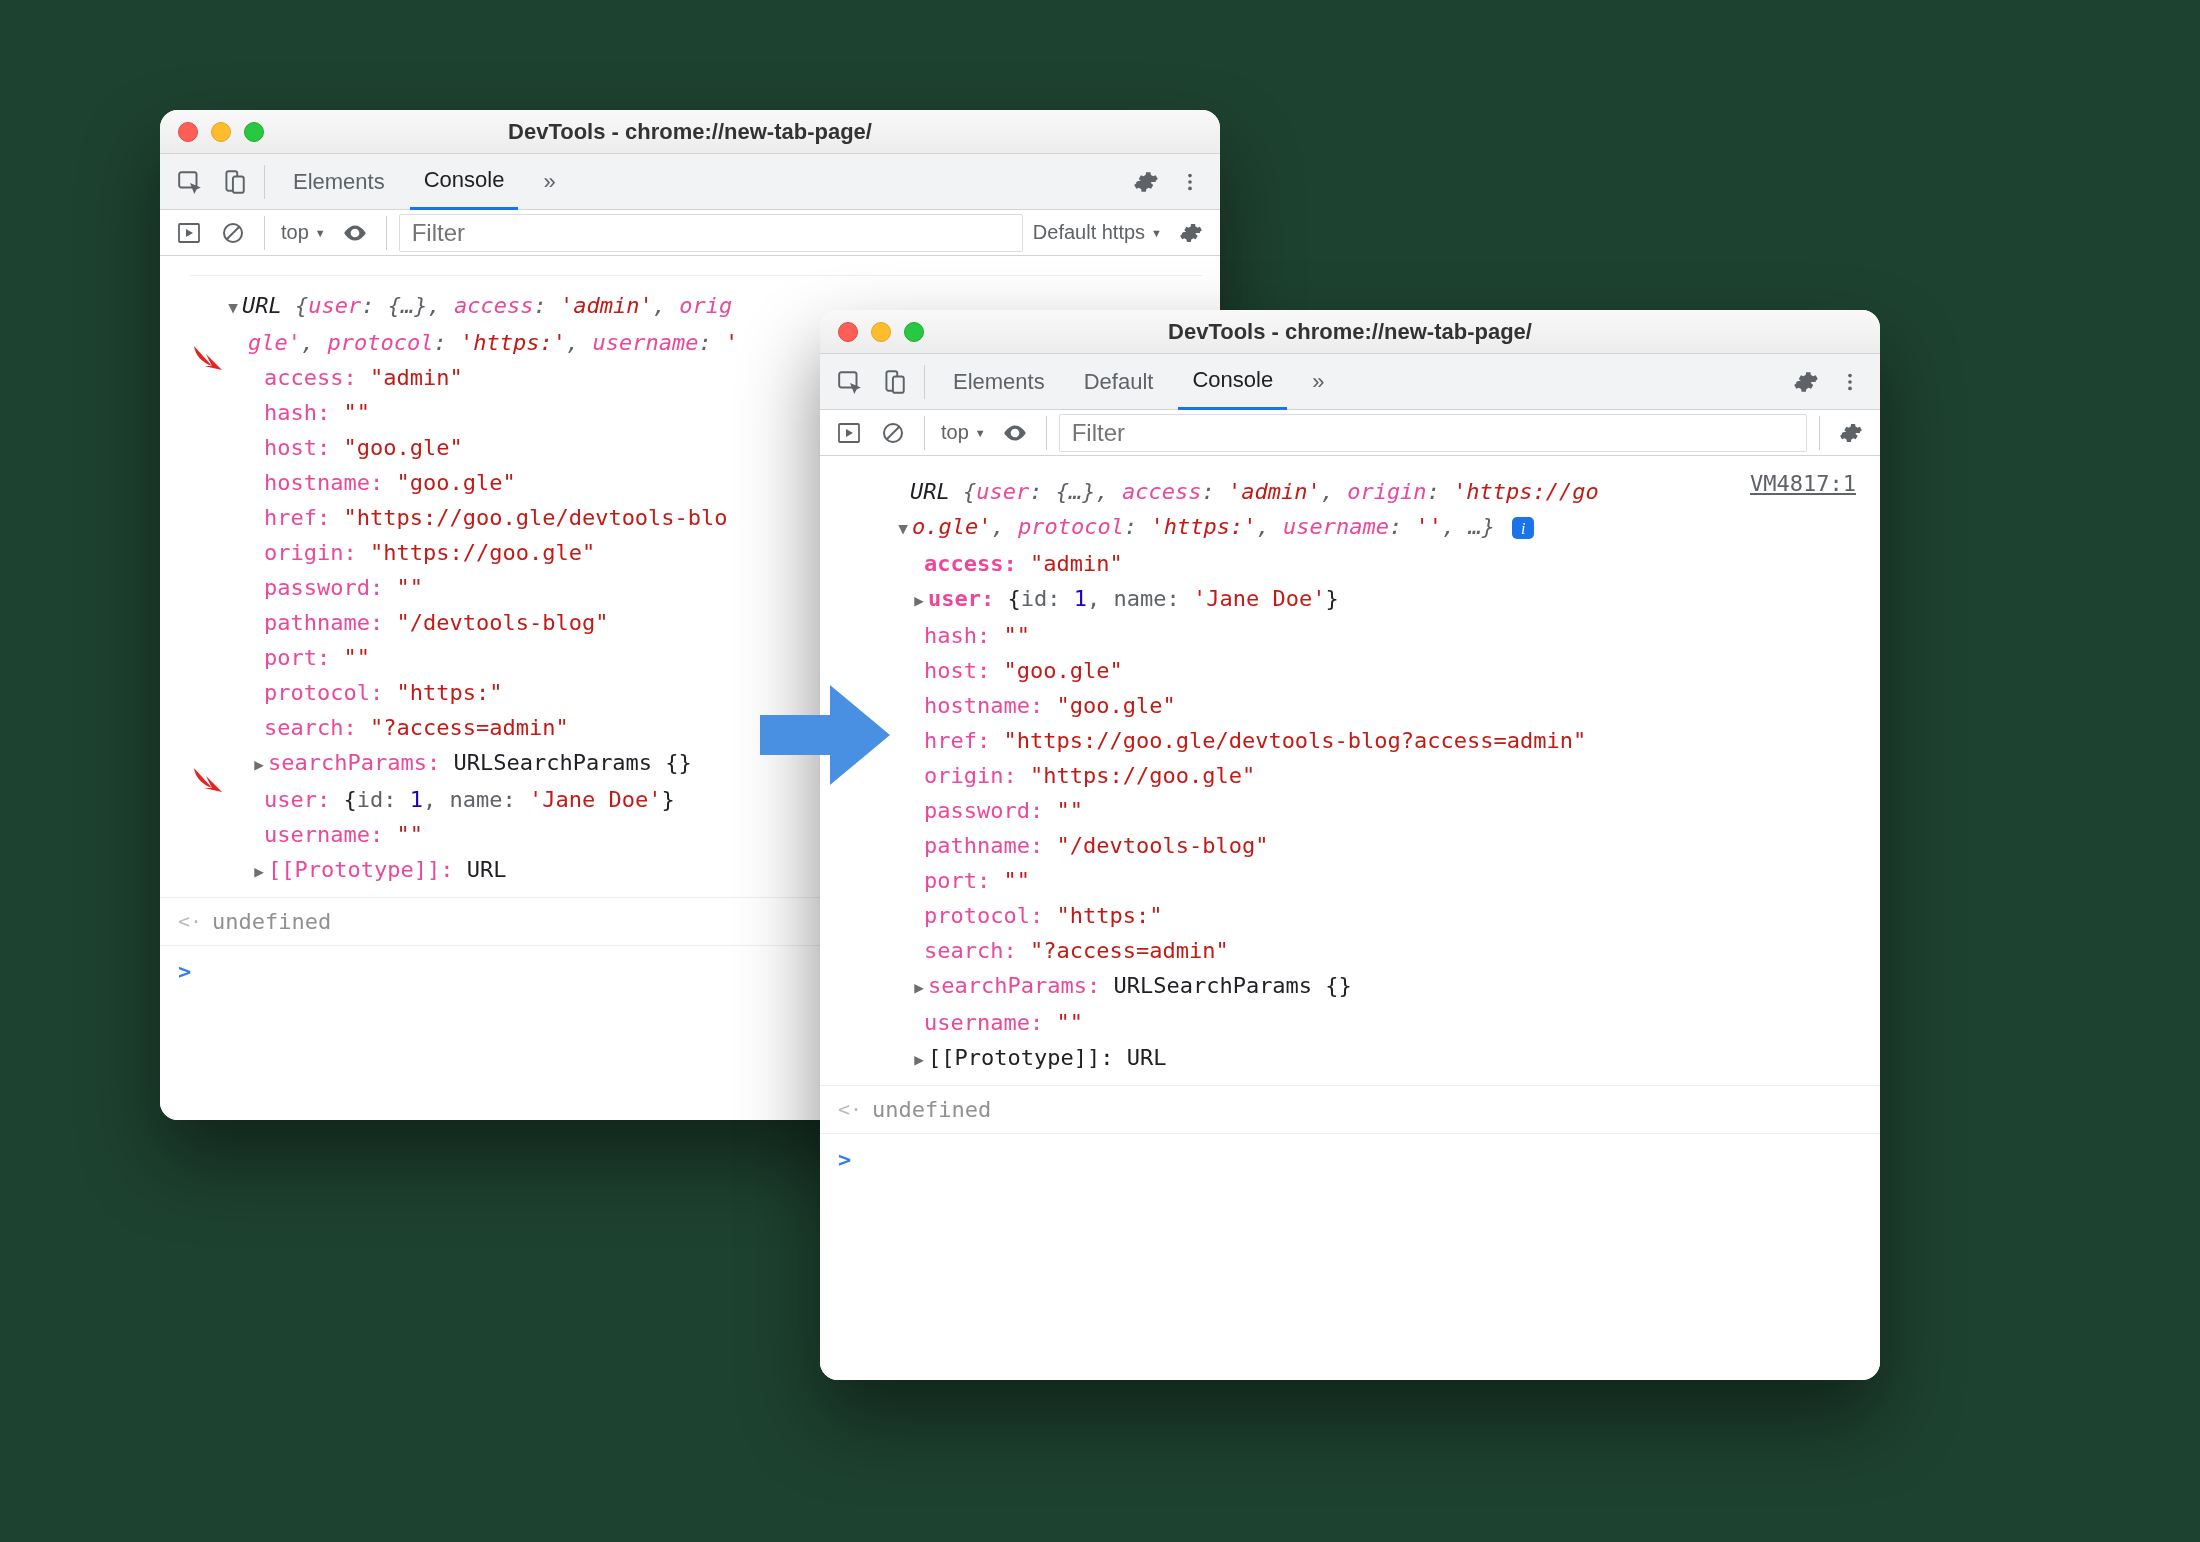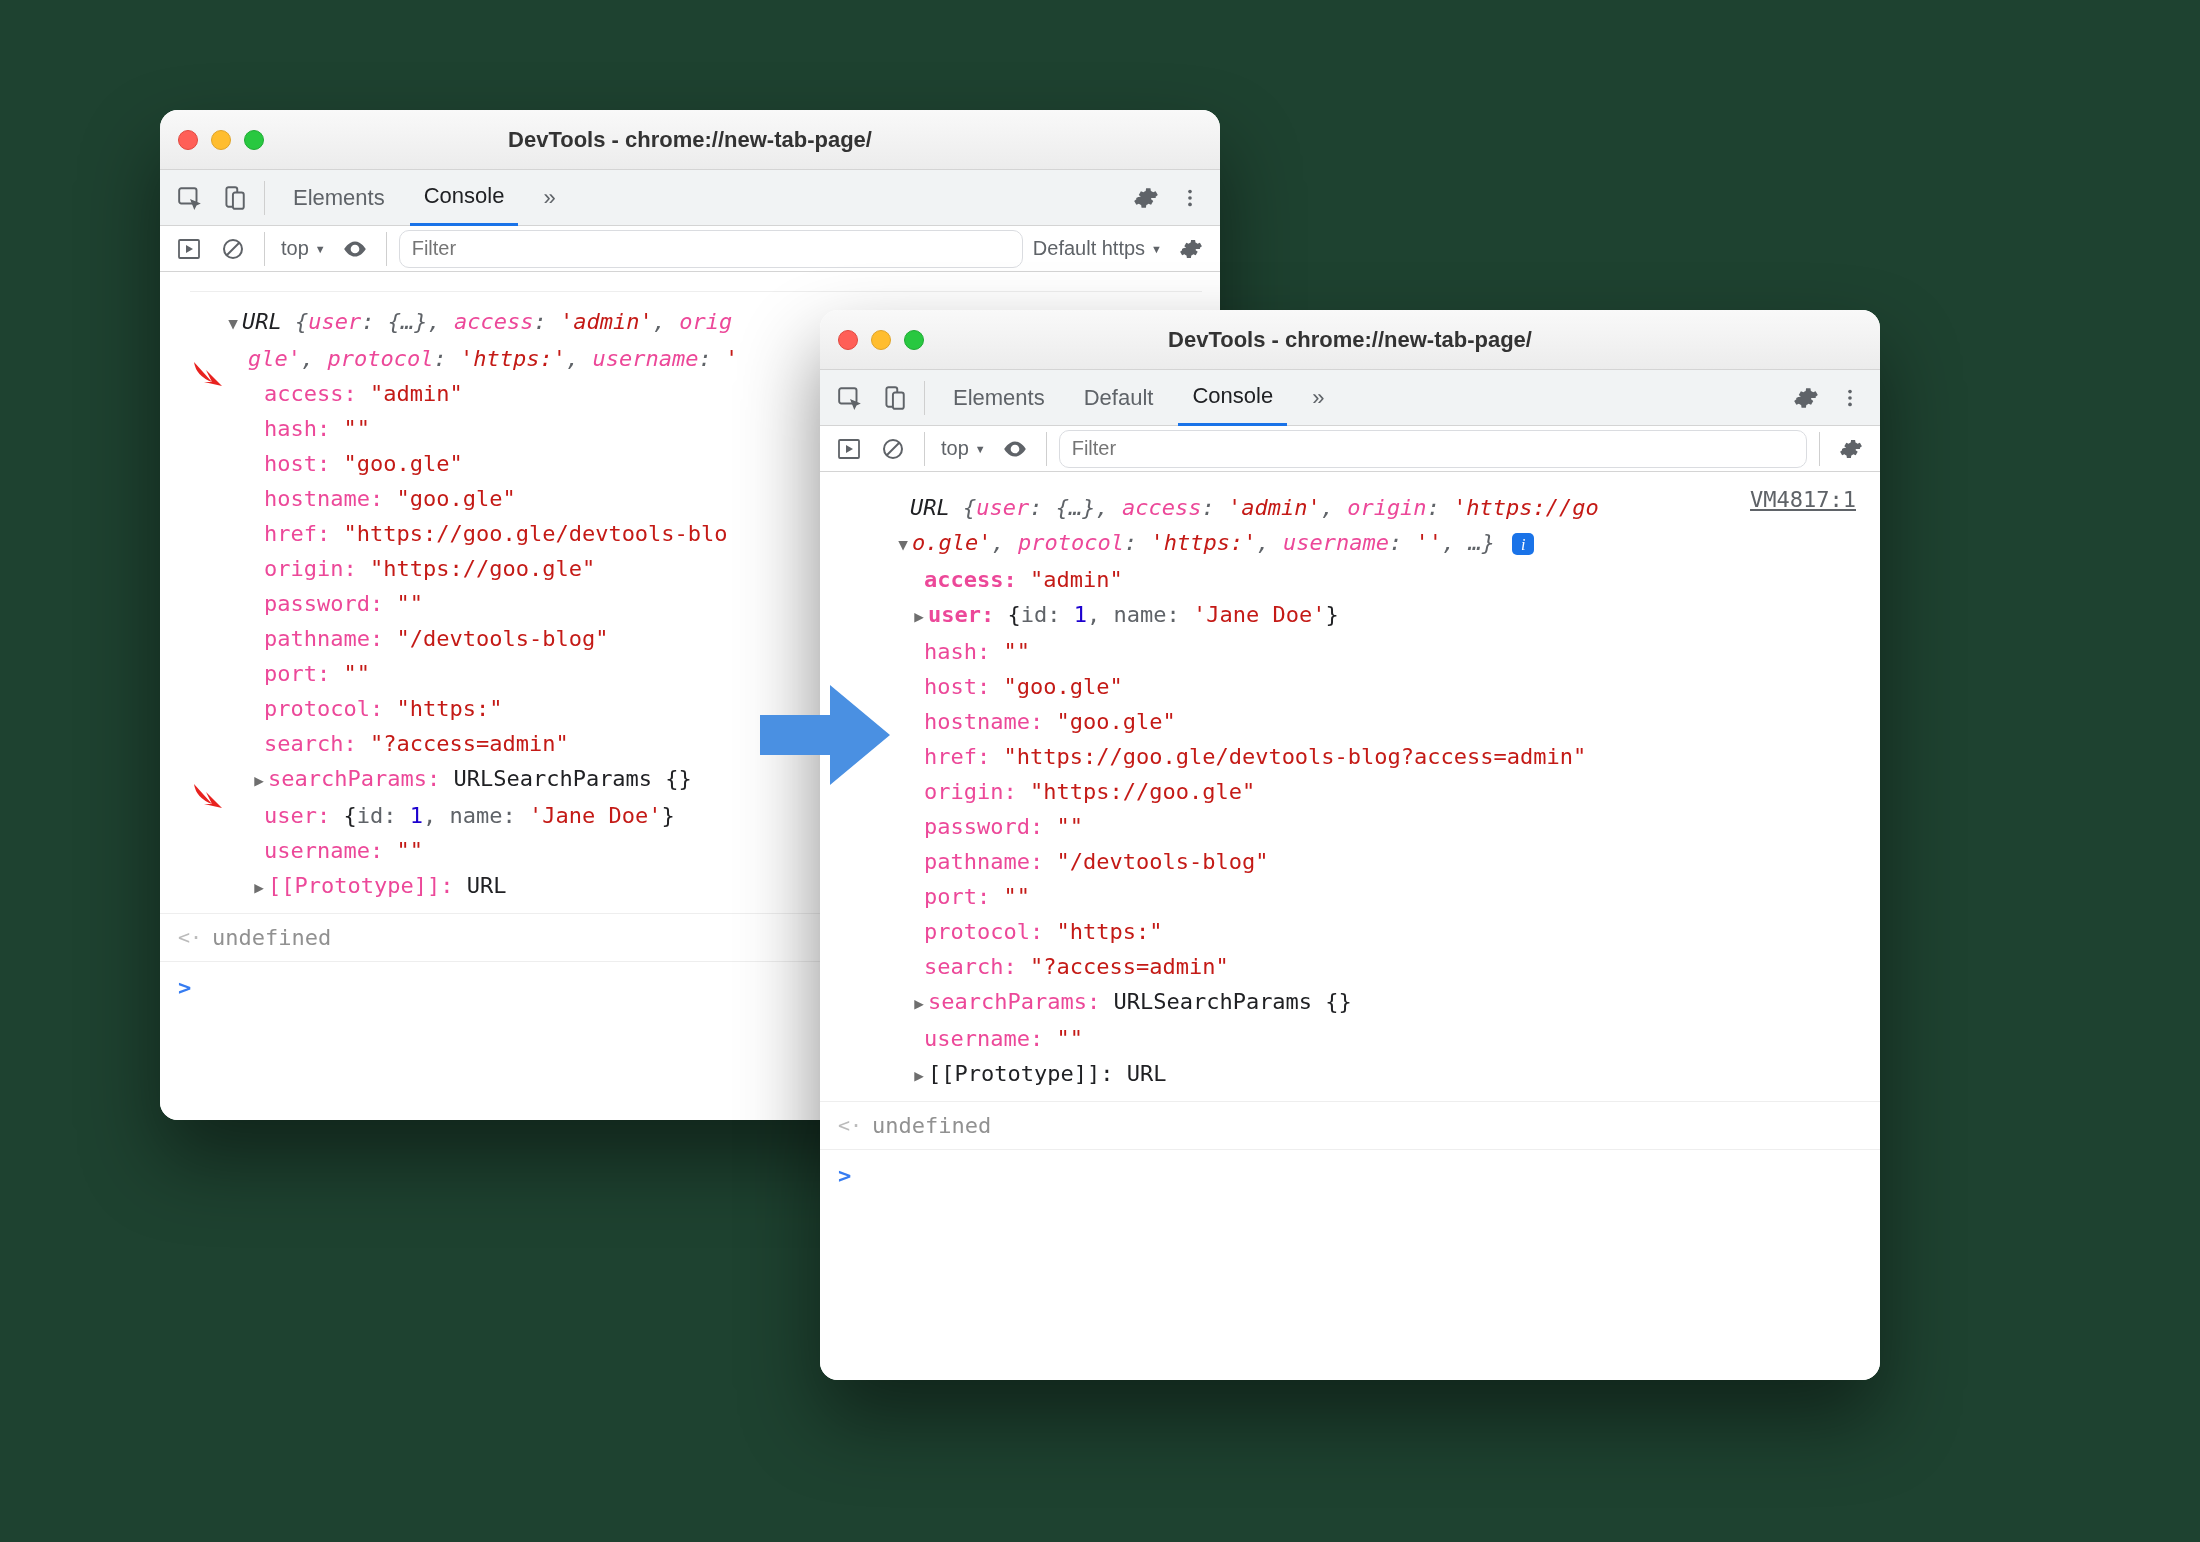--- a/index.html
+++ b/index.html
@@ -16,21 +16,21 @@
     border-radius: 18px;
     box-shadow: 0 40px 80px rgba(0,0,0,0.45);
     overflow: hidden;
     display: flex;
     flex-direction: column;
   }
   .win-left { left: 160px; top: 110px; width: 1060px; height: 1010px; }
   .win-right { left: 820px; top: 310px; width: 1060px; height: 1070px; }
 
   .titlebar {
-    height: 60px;
+    height: 44px;
     background: linear-gradient(#f9f9f9,#ececec);
     border-bottom: 1px solid #d4d4d4;
     display: flex;
     align-items: center;
     padding: 0 18px;
     position: relative;
   }
   .traffic { display: flex; gap: 13px; }
   .dot { width: 20px; height: 20px; border-radius: 50%; }
   .dot.r { background:#ff5f57; border:1px solid #e1493f; }
@@ -64,24 +64,24 @@
     gap:6px;
   }
   .filterbar .iconbtn { width:38px; height:38px; }
   .dropdown { font-size:20px; color:#5f6368; padding:0 4px; display:flex; align-items:center; gap:4px; }
   .dropdown::after { content:"▼"; font-size:11px; margin-left:2px; }
   .filter-input {
     flex:1;
     border:1px solid #dadce0;
     height:38px;
     padding:0 12px;
-    font-size:20px;
+    font-size:24px;
     color:#5f6368;
     background:#fff;
-    border-radius:10px;
+    border-radius:2px;
   }
 
   .console {
     flex:1;
     font-family: ui-monospace, "SF Mono", Menlo, Consolas, monospace;
     font-size:22px;
     line-height:35px;
     overflow:hidden;
     position:relative;
     background:#fff;

